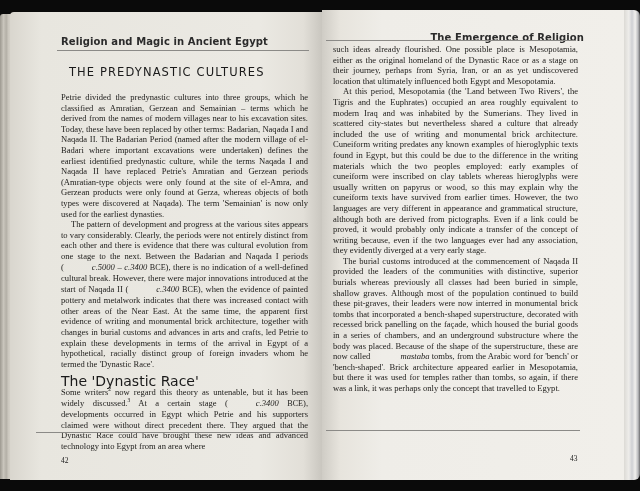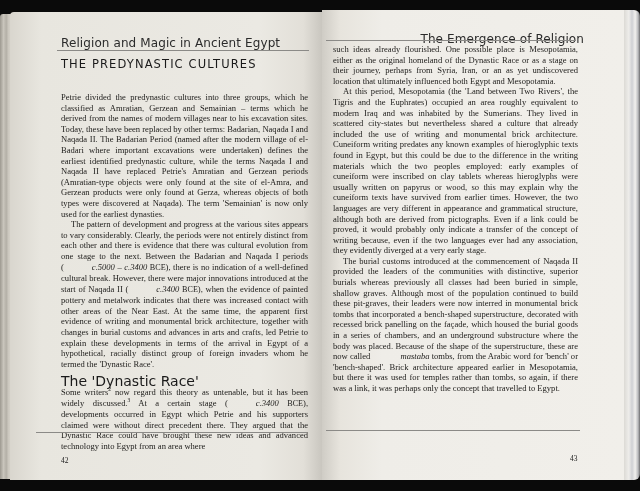--- a/index.html
+++ b/index.html
@@ -33,21 +33,21 @@
     border-top-left-radius: 4px;
   }
   .page-right {
     left: 322px; width: 302px; top: 10px; height: 470px;
     background: linear-gradient(90deg, #cfccc5 0%, #e7e4dd 6%, #efede8 20%, #f1efea 100%);
   }
 
   .running-head {
     position: absolute; top: 24px;
     font-family: "DejaVu Sans", "Liberation Sans", sans-serif;
-    font-size: 12px; color: #2b2b2b; letter-spacing: 0.1px;
+    font-size: 10px; color: #2b2b2b; letter-spacing: 0.1px; font-weight: bold;
   }
   .page-left .running-head { left: 51px; }
   .page-right .running-head { right: 40px; text-align: right; margin-left: 44px; }
 
   .rule {
     position: absolute; height: 1px; background: #8b8a87;
   }
   .page-left .rule.top { left: 47px; width: 252px; top: 38px; }
   .page-left .rule.bottom { left: 26px; width: 270px; top: 420px; }
   .page-right .rule.top { left: 4px; width: 250px; top: 30px; }
@@ -87,21 +87,21 @@
 <body>
 
 <div class="book">
   <div class="stack-left"></div>
   <div class="stack-right"></div>
 
   <div class="page page-left">
     <div class="running-head">Religion and Magic in Ancient Egypt</div>
     <div class="rule top"></div>
 
-    <h2 class="section-heading" style="margin:0;">THE PREDYNASTIC CULTURES</h2>
+    <h2 class="section-heading" style="margin:8px;">THE PREDYNASTIC CULTURES</h2>
 
     <div class="text-block" style="top:80px;">
       <p>Petrie divided the predynastic cultures into three groups, which he classified as Amratian, Gerzean and Semainian – terms which he derived from the names of modern villages near to his excavation sites. Today, these have been replaced by other terms: Badarian, Naqada I and Naqada II. The Badarian Period (named after the modern village of el-Badari where important excavations were undertaken) defines the earliest identified predynastic culture, while the terms Naqada I and Naqada II have replaced Petrie's Amratian and Gerzean periods (Amratian-type objects were only found at the site of el-Amra, and Gerzean products were only found at Gerza, whereas objects of both types were discovered at Naqada). The term 'Semainian' is now only used for the earliest dynasties.</p>
       <p class="indent"><span>The pattern of development and progress at the various sites appears to vary considerably. Clearly, the periods were not entirely distinct from each other and there is evidence that there was cultural evolution from one stage to the next. Between the Badarian and Naqada I periods (</span><span class="it">c.5000 – c.3400</span>&nbsp;<span class="sc">BCE</span><span>), there is no indication of a well-defined cultural break. However, there were major innovations introduced at the start of Naqada II (</span><span class="it">c.3400</span>&nbsp;<span class="sc">BCE</span><span>), when the evidence of painted pottery and metalwork indicates that there was increased contact with other areas of the Near East. At the same time, the apparent first evidence of writing and monumental brick architecture, together with changes in burial customs and advances in arts and crafts, led Petrie to explain these developments in terms of the arrival in Egypt of a hypothetical, racially distinct group of foreign invaders whom he termed the 'Dynastic Race'.</span></p>
 
       <div class="subheading">The 'Dynastic Race'</div>
 
       <p><span>Some writers</span><sup>2</sup><span> now regard this theory as untenable, but it has been widely discussed.</span><sup>3</sup><span> At a certain stage (</span><span class="it">c.3400</span>&nbsp;<span class="sc">BCE</span><span>), developments occurred in Egypt which Petrie and his supporters claimed were without direct precedent there. They argued that the Dynastic Race could have brought these new ideas and advanced technology into Egypt from an area where</span></p>
     </div>
 

